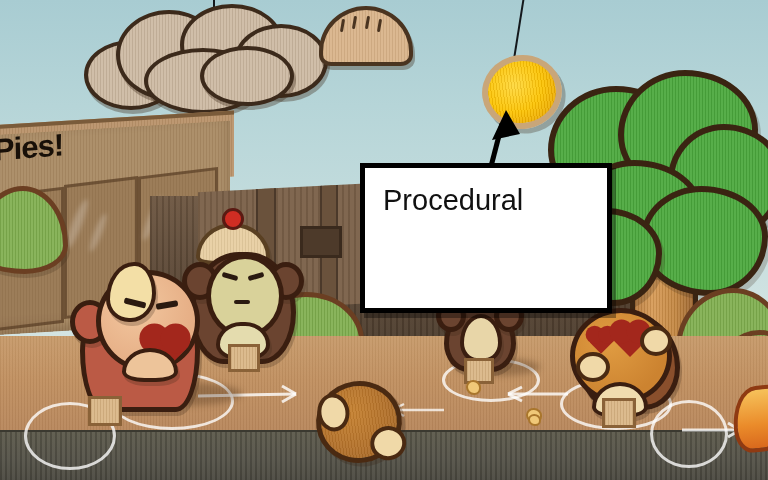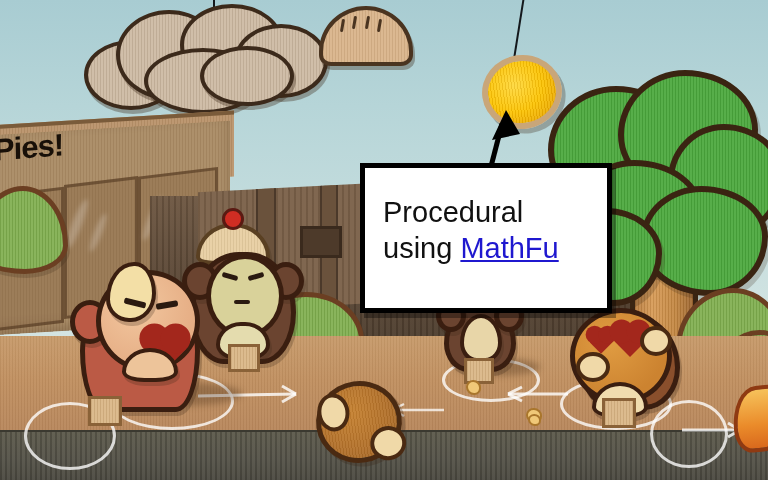--- a/index.html
+++ b/index.html
@@ -241,21 +241,21 @@
     box-shadow:4px 5px 0 rgba(0,0,0,.35);
   }
   #callout .line{
     color:#111;
     font-size:29px;
     line-height:36px;
     padding-left:18px;
     font-family:"Liberation Sans",sans-serif;
     white-space:nowrap;
   }
-  #callout .l1{padding-top:14px;margin-top:12px;}
+  #callout .l1{padding-top:14px;}
   #calloutlink{color:#1f18cf;text-decoration:underline;}
 
   #arrowsvg{position:absolute;left:440px;top:100px;width:120px;height:80px;}
   #flame{
     position:absolute;left:733px;top:386px;width:40px;height:58px;
     background:linear-gradient(180deg,#f6c15a 0%,#ea8b2a 60%,#d9691d 100%);
     border:4px solid #8f3a12;
     border-radius:60% 22% 44% 40%/72% 30% 62% 40%;
     transform:rotate(-6deg);
   }
@@ -411,16 +411,15 @@
 
   <div id="flame"></div>
 
   <svg id="arrowsvg" viewBox="0 0 120 80">
     <path d="M48 78 L62 24" stroke="#000000" stroke-width="5" fill="none"></path>
     <path d="M66 10 L52 40 L80 34 Z" fill="#000000"></path>
   </svg>
 
   <div id="callout">
     <div class="line l1">Procedural</div>
-    <div class="line"><span>using </span><a id="calloutlink" href="#">MathFu</a></div>
   </div>
 
 </div>
 
 </body></html>

